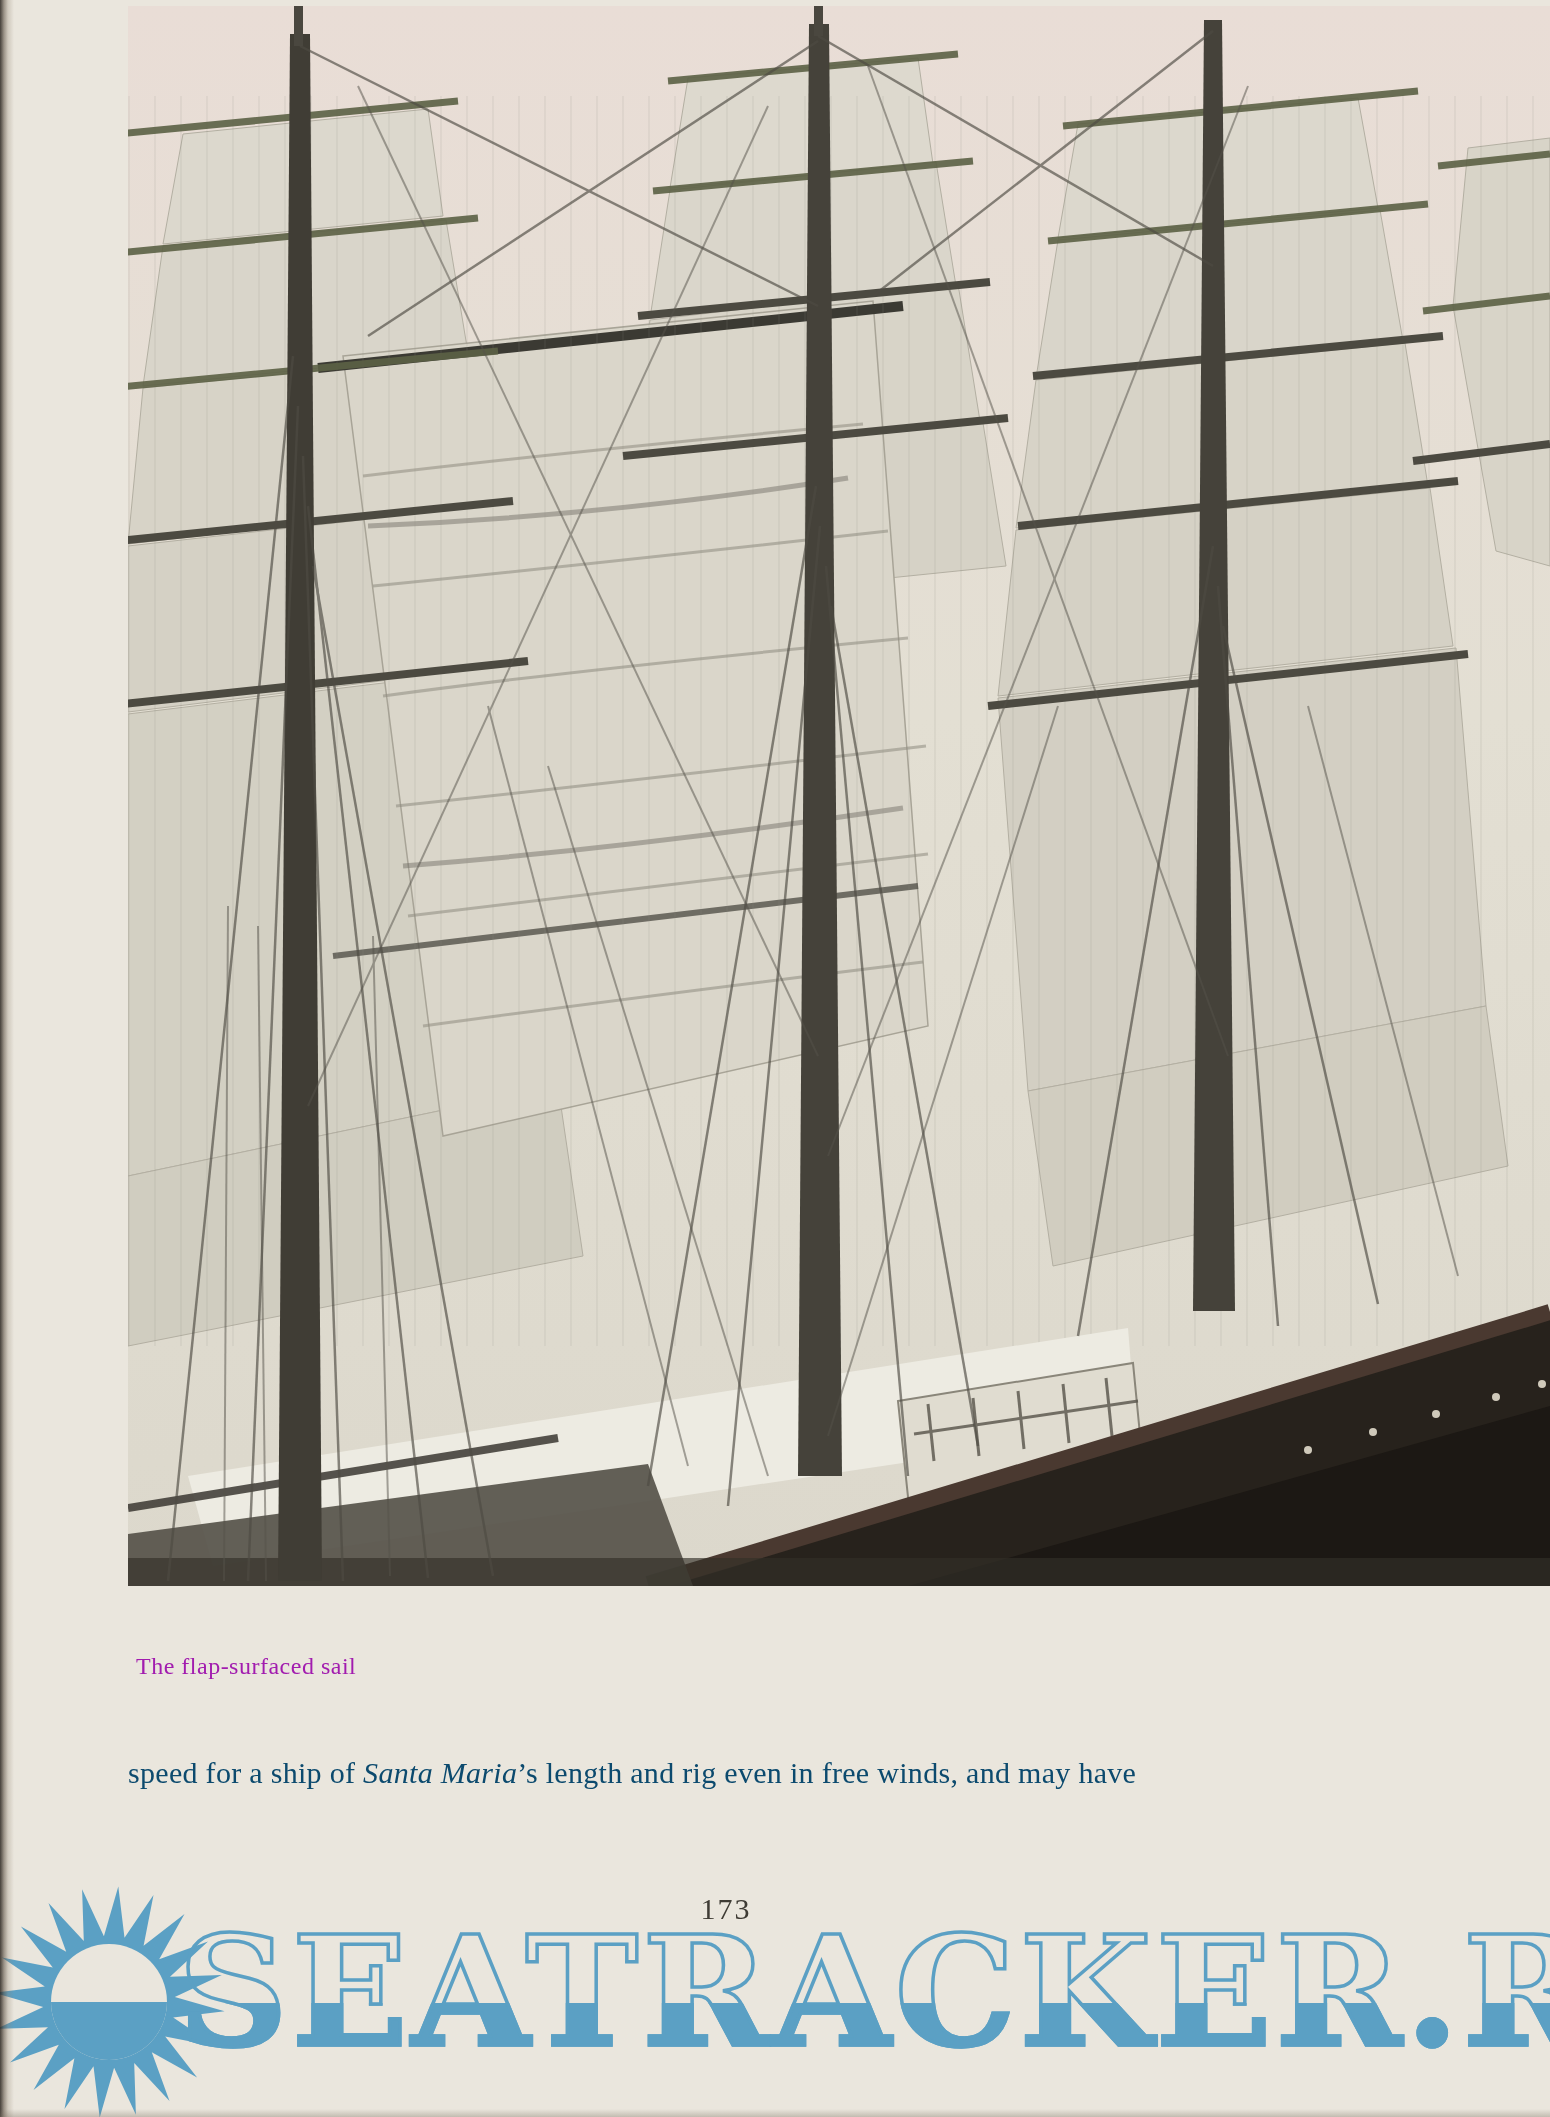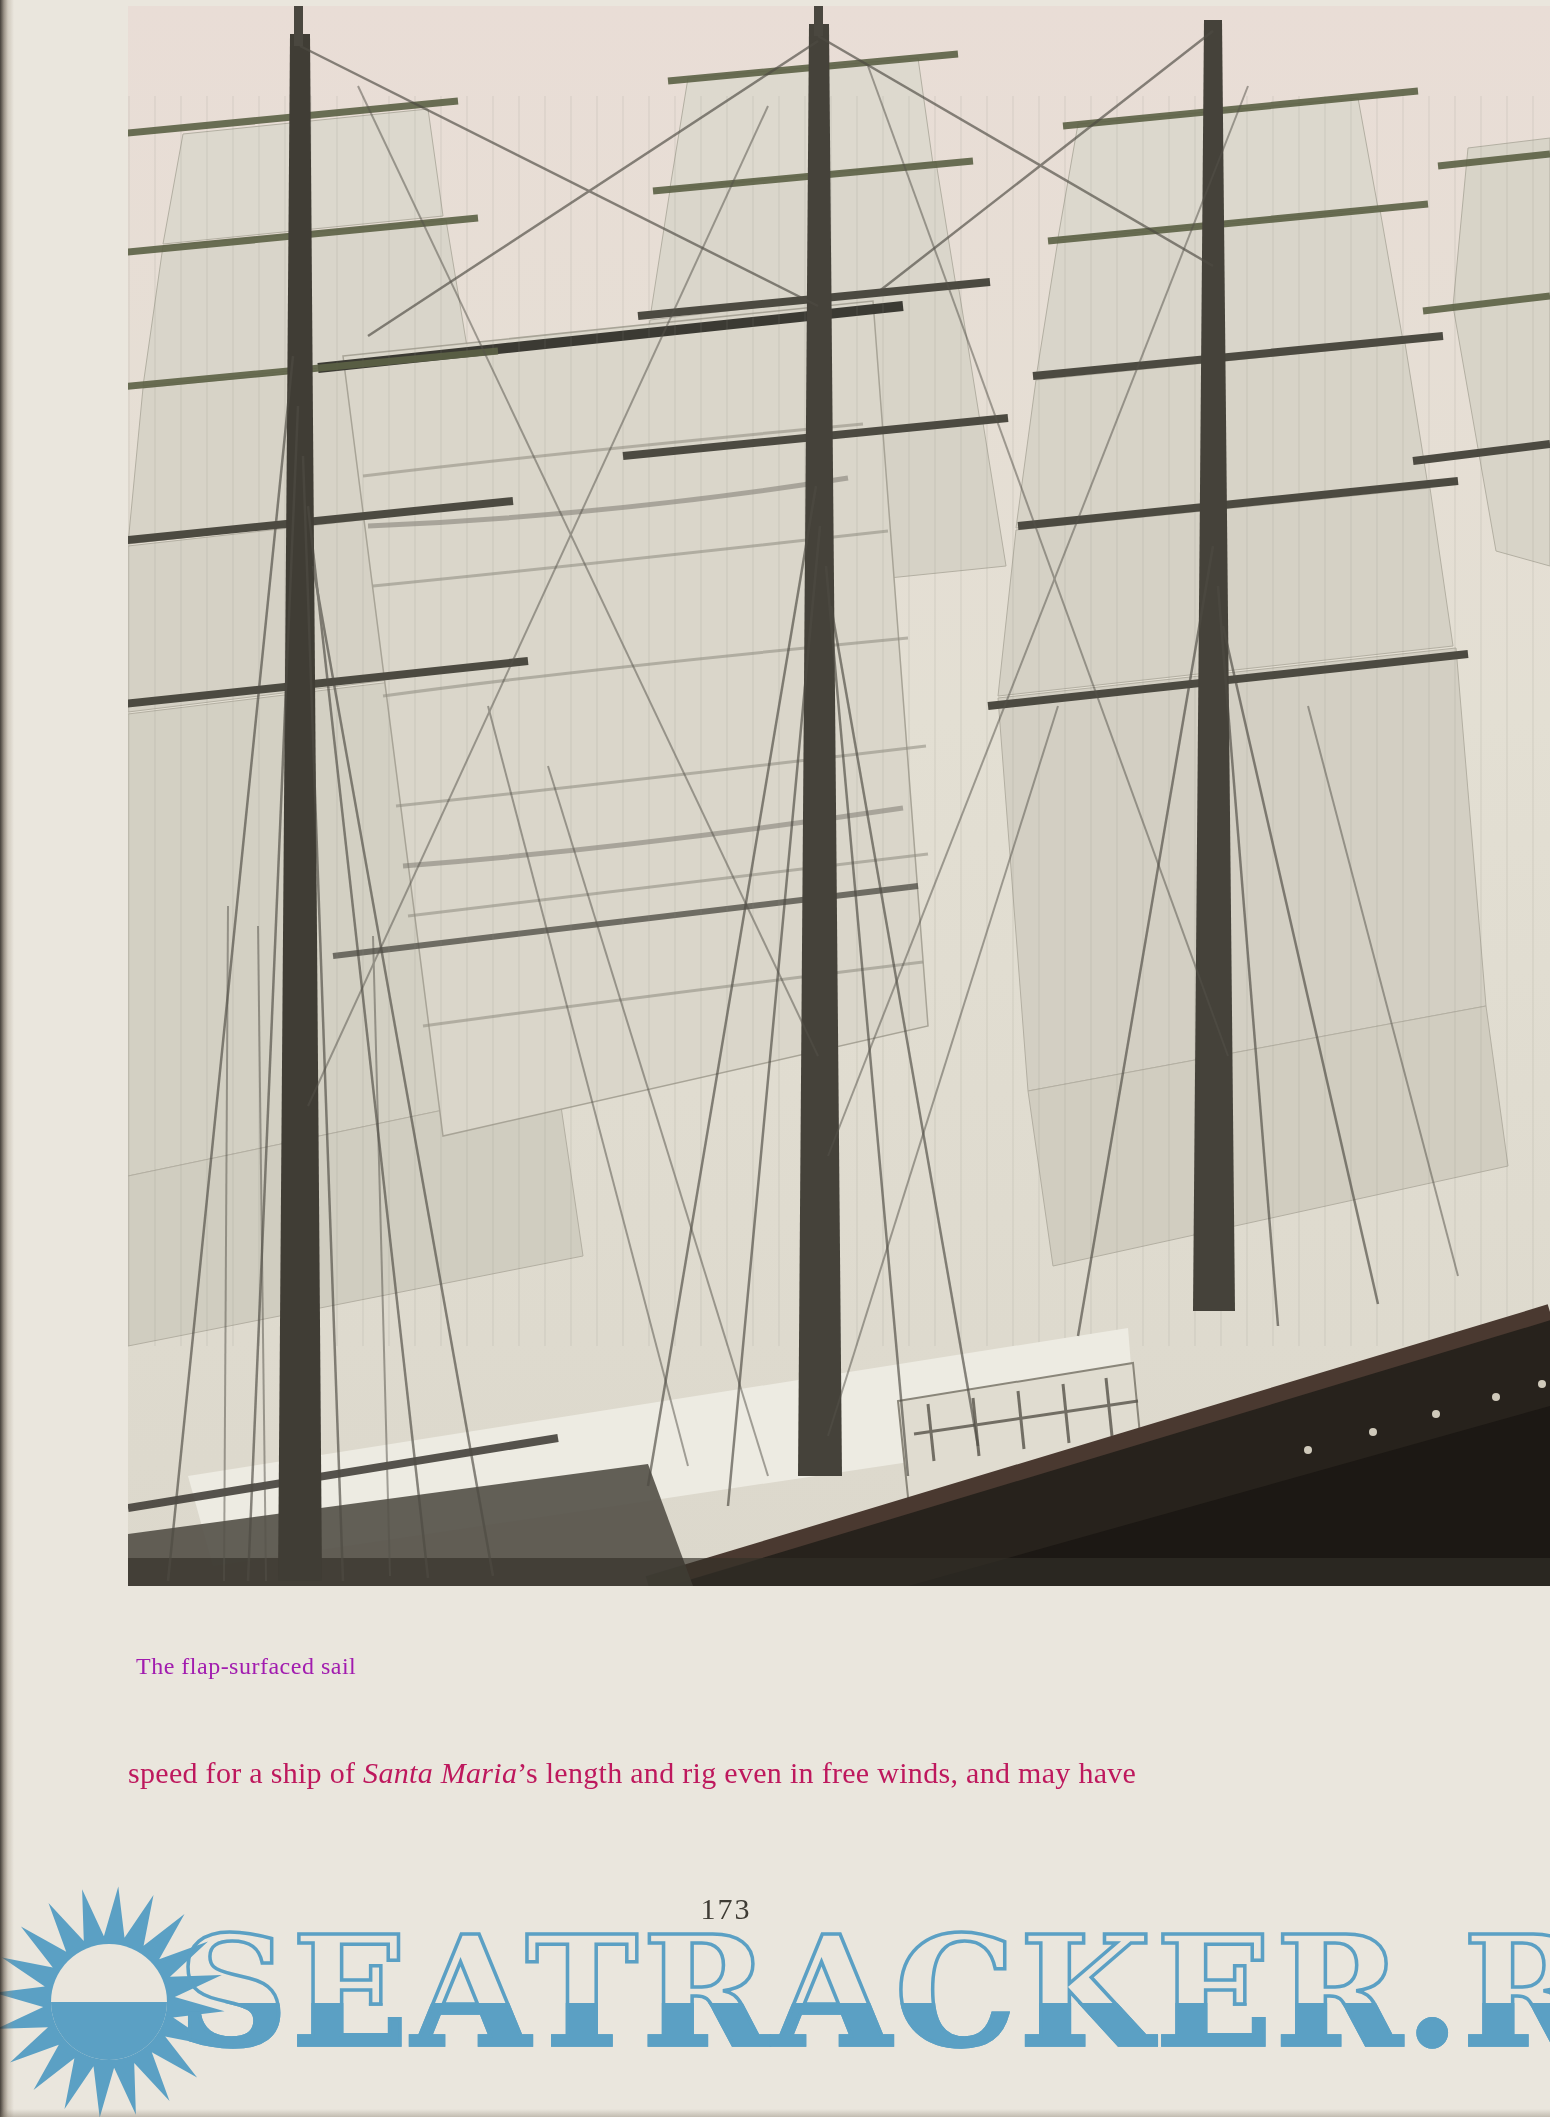--- a/index.html
+++ b/index.html
@@ -30,21 +30,21 @@
   }
   .photo svg{display:block;width:100%;height:100%;}
 
   .caption{
     position:absolute;left:136px;top:1653px;
     font-size:24px;color:#a21caf;letter-spacing:.5px;
   }
 
   .bodytext{
     position:absolute;left:128px;top:1750px;width:1300px;
-    font-size:30px;line-height:46px;color:#be185d;
+    font-size:30px;line-height:46px;color:#0c4a6e;
     letter-spacing:.3px;
   }
   .bodytext .ital{font-style:italic;}
   .indent{padding-left:42px;}
 
   .pagenum{
     position:absolute;left:0;top:1892px;width:1452px;
     text-align:center;font-size:30px;color:#3f3c35;letter-spacing:2px;
   }
 

